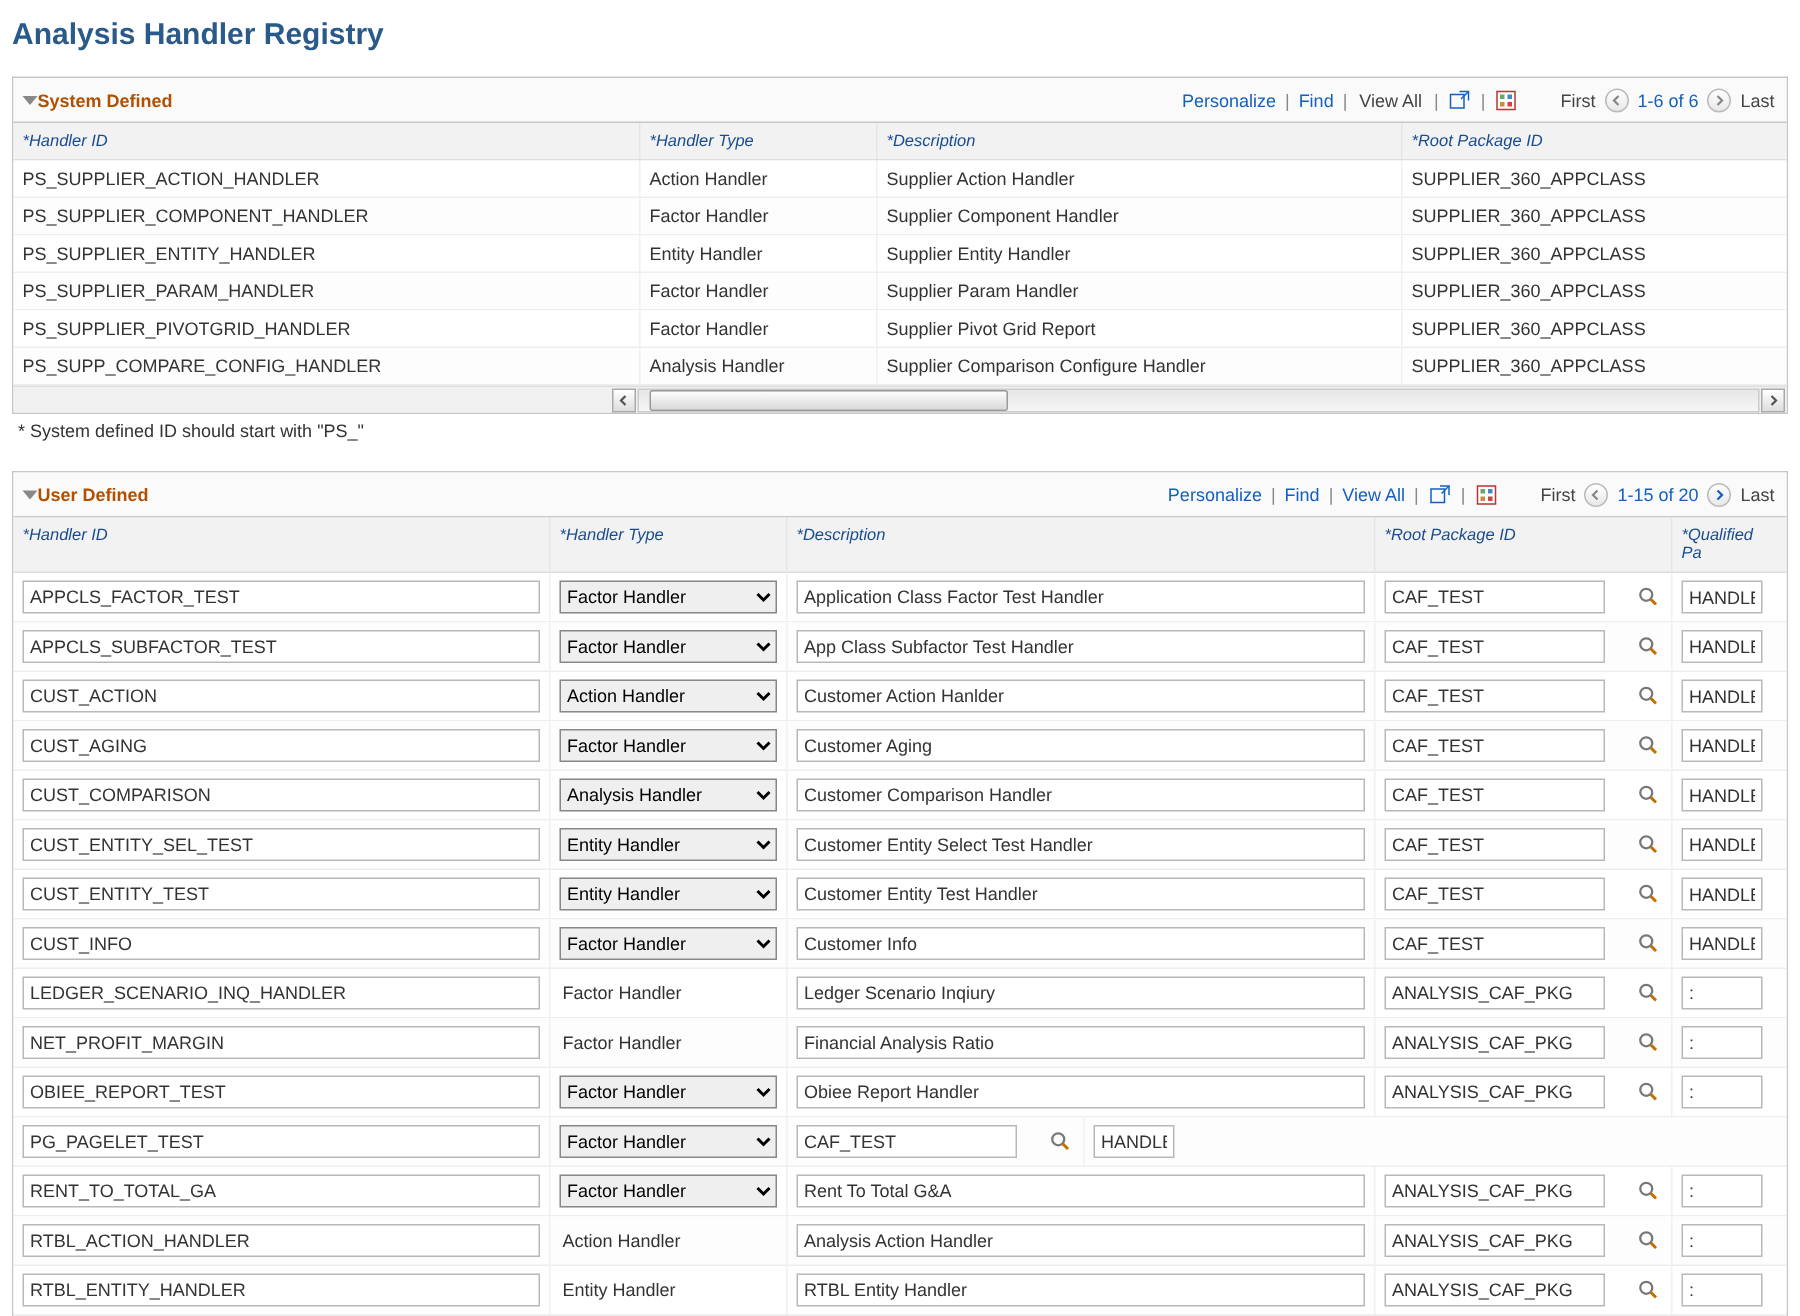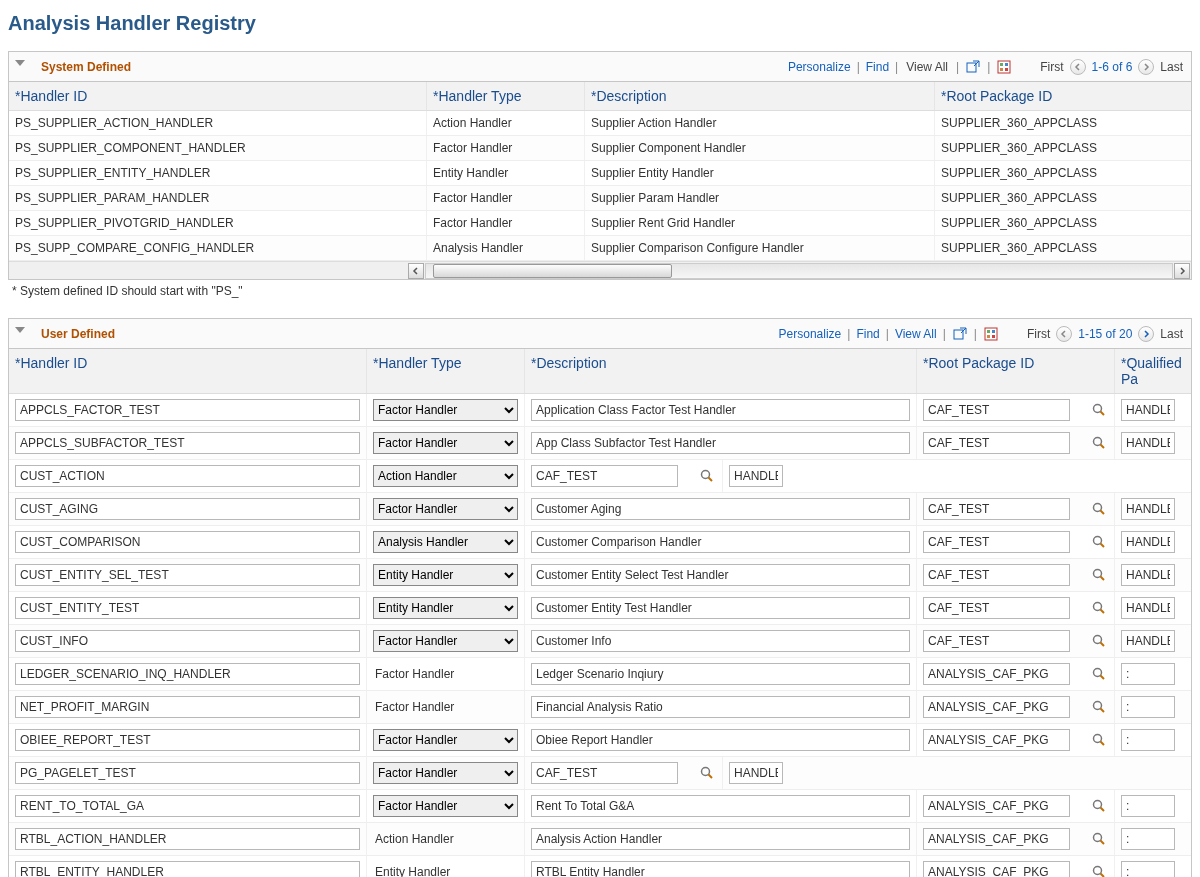--- a/index.html
+++ b/index.html
@@ -25,21 +25,22 @@
   .grid-header {
     display: flex;
     align-items: center;
     background: #fafafa;
     border-bottom: 1px solid #c6c6c6;
     height: 30px;
     padding: 0 6px;
   }
   .grid-title-wrap {
     display: flex;
-    gap: 16px;
+    align-items: center;
+    gap: 0;
   }
   .disclosure {
     width: 0; height: 0;
     border-left: 5px solid transparent;
     border-right: 5px solid transparent;
     border-top: 6px solid #888;
     display: inline-block;
   }
   .grid-title {
     color: #b05000;
@@ -76,22 +77,23 @@
   }
   
   .col-row {
     display: flex;
     background: #f2f2f2;
     border-bottom: 1px solid #ddd;
   }
   .col-row .cell {
     padding: 6px 6px;
     color: #1a4d8f;
-    font-size: 14px;
+    font-size: 11px;
     border-right: 1px solid #e5e5e5;
+    font-style: italic;
   }
   .col-row .cell:last-child { border-right: none; }
   
   .data-row {
     display: flex;
     border-bottom: 1px solid #eee;
   }
   .data-row .cell {
     padding: 5px 6px;
     font-size: 12px;
@@ -267,21 +269,21 @@
         </div>
         <div class="data-row">
           <div class="cell c1 readonly-text">PS_SUPPLIER_PARAM_HANDLER</div>
           <div class="cell c2 readonly-text">Factor Handler</div>
           <div class="cell c3 readonly-text">Supplier Param Handler</div>
           <div class="cell c4 readonly-text">SUPPLIER_360_APPCLASS</div>
         </div>
         <div class="data-row">
           <div class="cell c1 readonly-text">PS_SUPPLIER_PIVOTGRID_HANDLER</div>
           <div class="cell c2 readonly-text">Factor Handler</div>
-          <div class="cell c3 readonly-text">Supplier Rent Grid Handler</div>
+          <div class="cell c3 readonly-text">Supplier Pivot Grid Report</div>
           <div class="cell c4 readonly-text">SUPPLIER_360_APPCLASS</div>
         </div>
         <div class="data-row">
           <div class="cell c1 readonly-text">PS_SUPP_COMPARE_CONFIG_HANDLER</div>
           <div class="cell c2 readonly-text">Analysis Handler</div>
           <div class="cell c3 readonly-text">Supplier Comparison Configure Handler</div>
           <div class="cell c4 readonly-text">SUPPLIER_360_APPCLASS</div>
         </div>
       </div>
   </div>
@@ -411,20 +413,23 @@
             <input type="text" value="HANDLER" style="">
           </div>
         </div>
         <div class="data-row">
           <div class="cell c1">
             <input type="text" value="CUST_ACTION" style="">
           </div>
           <div class="cell c2">
             <select><option selected="">Action Handler</option><option>Analysis Handler</option><option>Entity Handler</option><option>Factor Handler</option></select>
           </div>
+          <div class="cell c3">
+            <input type="text" value="Customer Action Hanlder" style="">
+          </div>
           <div class="cell c4">
             <div class="lookup-wrap">
               <input type="text" value="CAF_TEST" style="">
               <span class="lookup-btn">
                 <svg width="14" height="14" viewBox="0 0 14 14">
                   <circle cx="5.5" cy="5.5" r="4" fill="none" stroke="#777" stroke-width="1.5"></circle>
                   <line x1="8.5" y1="8.5" x2="12" y2="12" stroke="#c07000" stroke-width="2"></line>
                 </svg>
               </span>
             </div>

